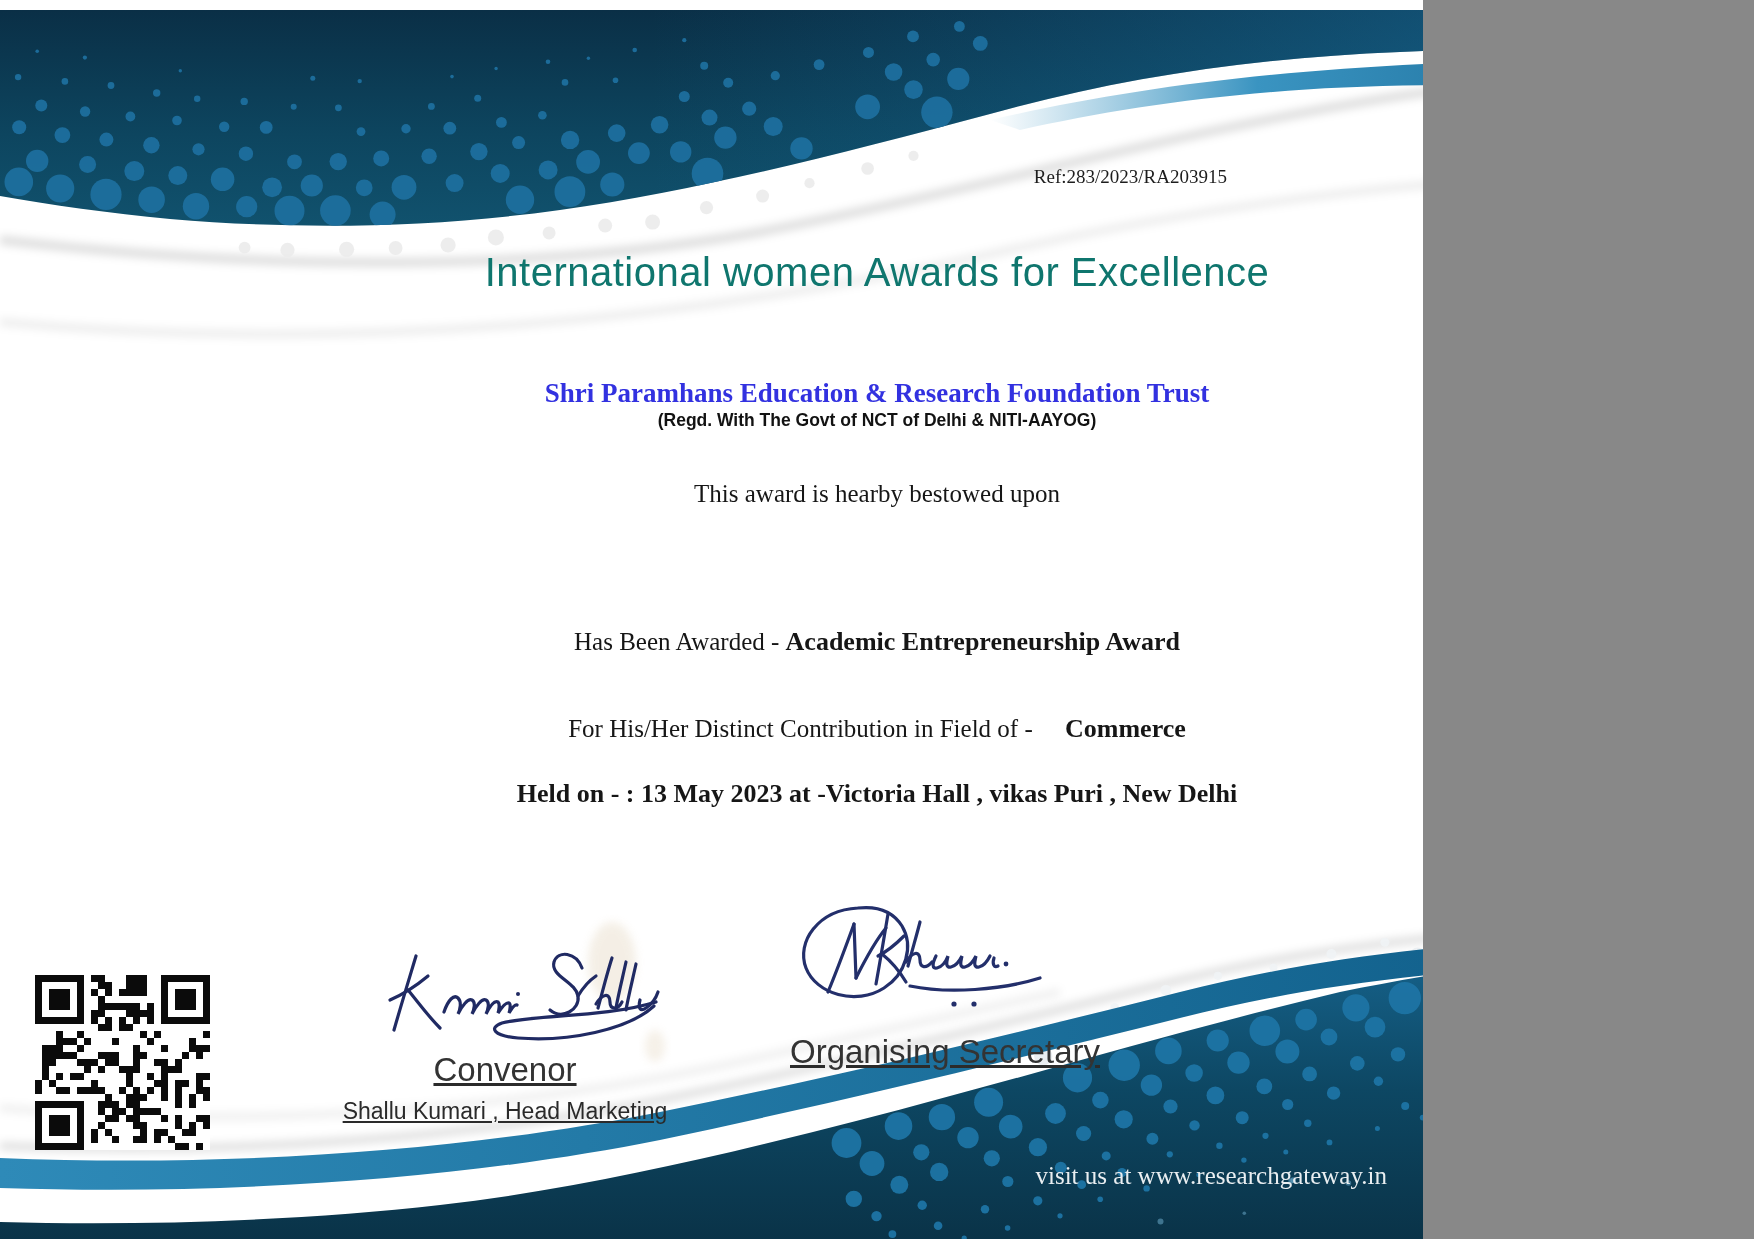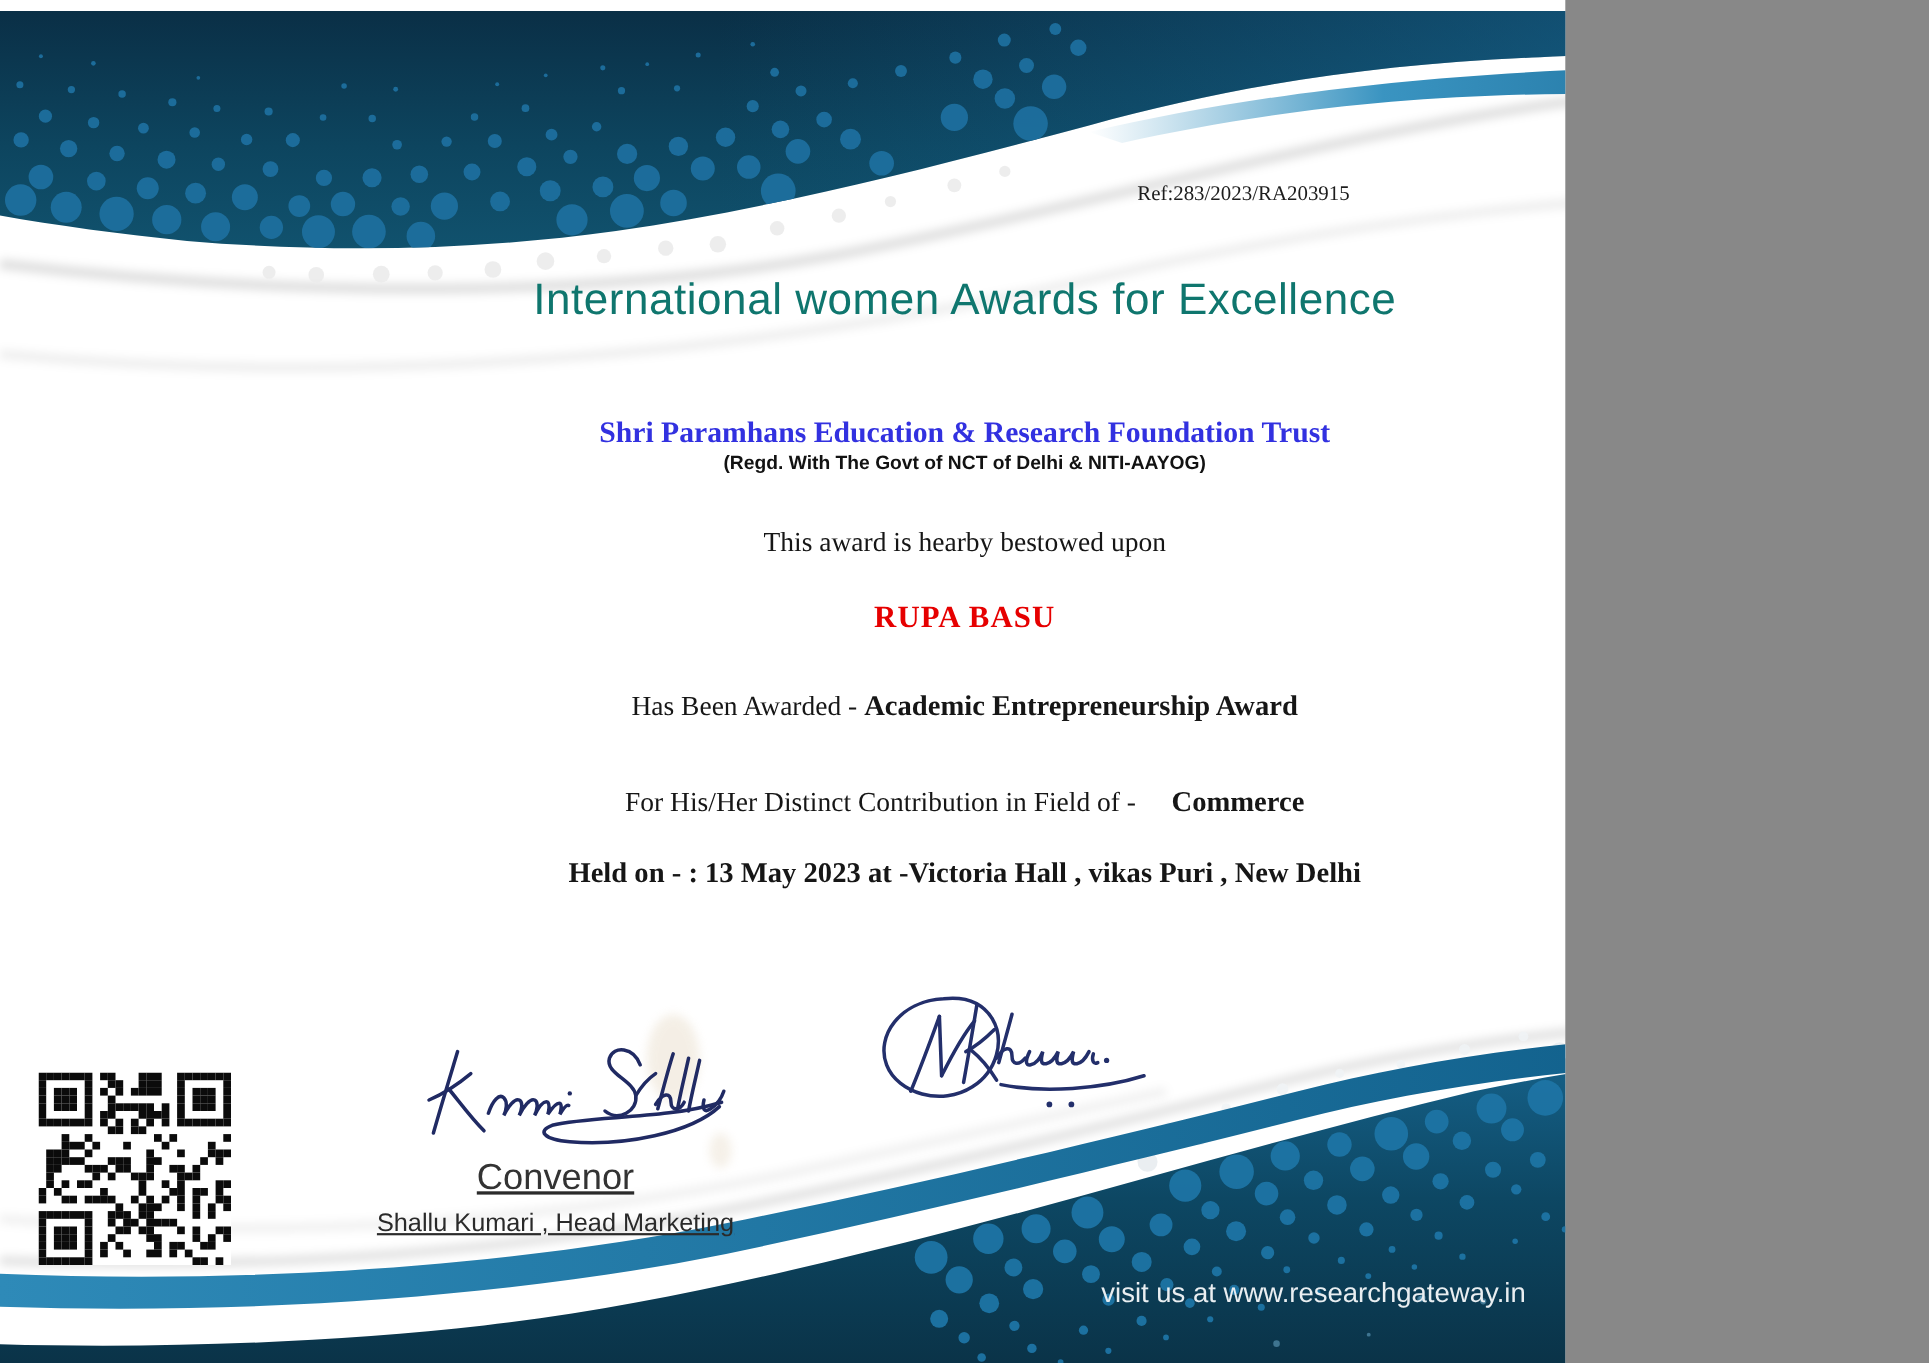--- a/index.html
+++ b/index.html
@@ -17,21 +17,21 @@
   .awardline{top:627px;font-size:25px;}
   .awardline b{font-size:26px;}
   .fieldline{top:714px;font-size:25px;}
   .fieldline b{font-size:26px;margin-left:26px;}
   .eventline{top:779px;font-size:26px;font-weight:bold;}
   .sigblock{position:absolute;text-align:center;font-family:"Liberation Sans",sans-serif;color:#2b2b2b;text-decoration:underline;}
   .sigblock .role{font-size:33px;color:#333;}
   .sigblock .detail{font-size:23px;margin-top:9px;color:#2a2a2a;}
   #convenor-block{left:295px;top:1051px;width:420px;}
   #secretary-block{left:745px;top:1033px;width:400px;}
-  .footer-link{position:absolute;right:36px;top:1162px;font-family:Liberation Sans, sans-serif;
+  .footer-link{position:absolute;right:36px;top:1162px;font-family:Liberation Serif, serif;
                font-size:25px;color:#e9eef1;z-index:5;}
   .sigsvg{position:absolute;z-index:3;}
   #qr{position:absolute;left:35px;top:975px;width:175px;height:175px;z-index:3;background:#fff;}
 </style>
 </head>
 <body>
 
 <div id="page">
 
   <svg id="bg" viewBox="0 0 1754 1239">
@@ -361,21 +361,20 @@
         <circle cx="1661.2" cy="1166.3" r="3.4" fill="#6aa8c8" opacity="0.55"></circle>
       </g>
   </svg>
 
   <div class="ref">Ref:283/2023/RA203915</div>
 
   <div class="cline title">International women Awards for Excellence</div>
   <div class="cline orgname" style="color: rgb(50, 49, 224);">Shri Paramhans Education &amp; Research Foundation Trust</div>
   <div class="cline regd">(Regd. With The Govt of NCT of Delhi &amp; NITI-AAYOG)</div>
   <div class="cline bestow">This award is hearby bestowed upon</div>
-  <div class="cline recipient" style="color: rgb(230, 0, 0);">RUPA BASU</div>
   <div class="cline awardline"><span>Has Been Awarded - </span><b>Academic Entrepreneurship Award</b></div>
   <div class="cline fieldline"><span>For His/Her Distinct Contribution in Field of - </span><b>Commerce</b></div>
   <div class="cline eventline">Held on - : 13 May 2023 at -Victoria Hall , vikas Puri , New Delhi</div>
 
   <svg id="qr" viewBox="0 0 175 175">
       <rect x="0" y="0" width="7" height="7" fill="#0b0b0b"></rect>
       <rect x="7" y="0" width="7" height="7" fill="#0b0b0b"></rect>
       <rect x="14" y="0" width="7" height="7" fill="#0b0b0b"></rect>
       <rect x="21" y="0" width="7" height="7" fill="#0b0b0b"></rect>
       <rect x="28" y="0" width="7" height="7" fill="#0b0b0b"></rect>
@@ -686,15 +685,18 @@
     </g>
     <circle cx="218" cy="66" r="2.4" fill="#232f6b"></circle>
     <circle cx="166" cy="106" r="2.6" fill="#232f6b"></circle>
     <circle cx="186" cy="106" r="2.6" fill="#232f6b"></circle>
   </svg>
 
   <div id="convenor-block" class="sigblock">
     <div class="role">Convenor</div>
     <div class="detail">Shallu Kumari , Head Marketing</div>
   </div>
+  <div id="secretary-block" class="sigblock">
+    <div class="role">Organising Secretary</div>
+  </div>
 
   <div class="footer-link">visit us at www.researchgateway.in</div>
 </div>
 
 </body></html>

